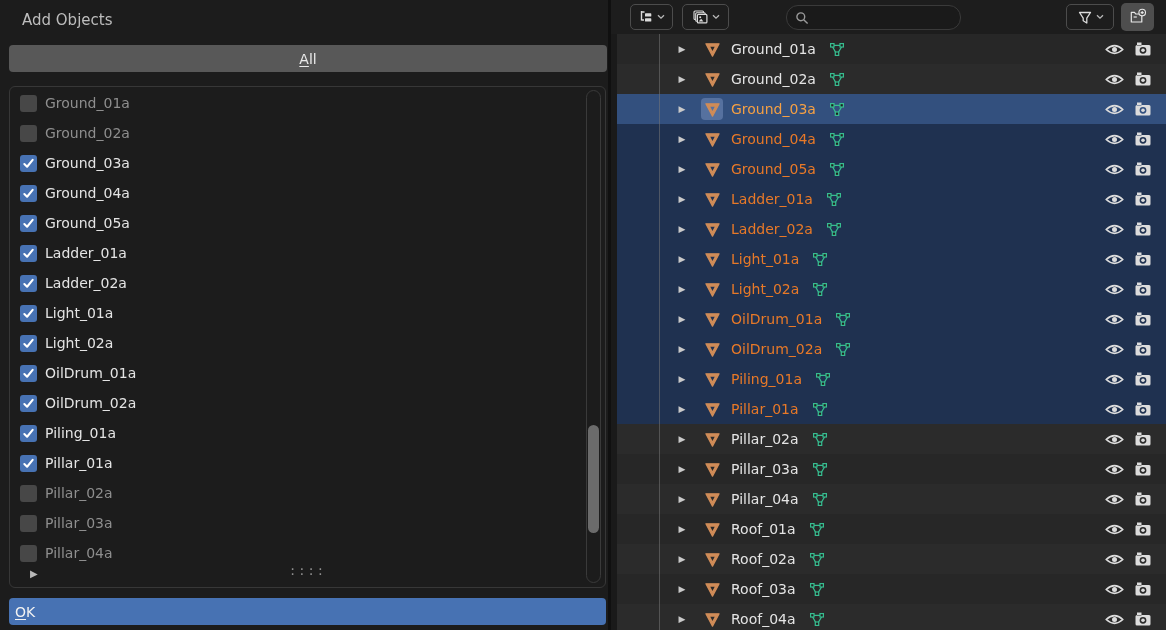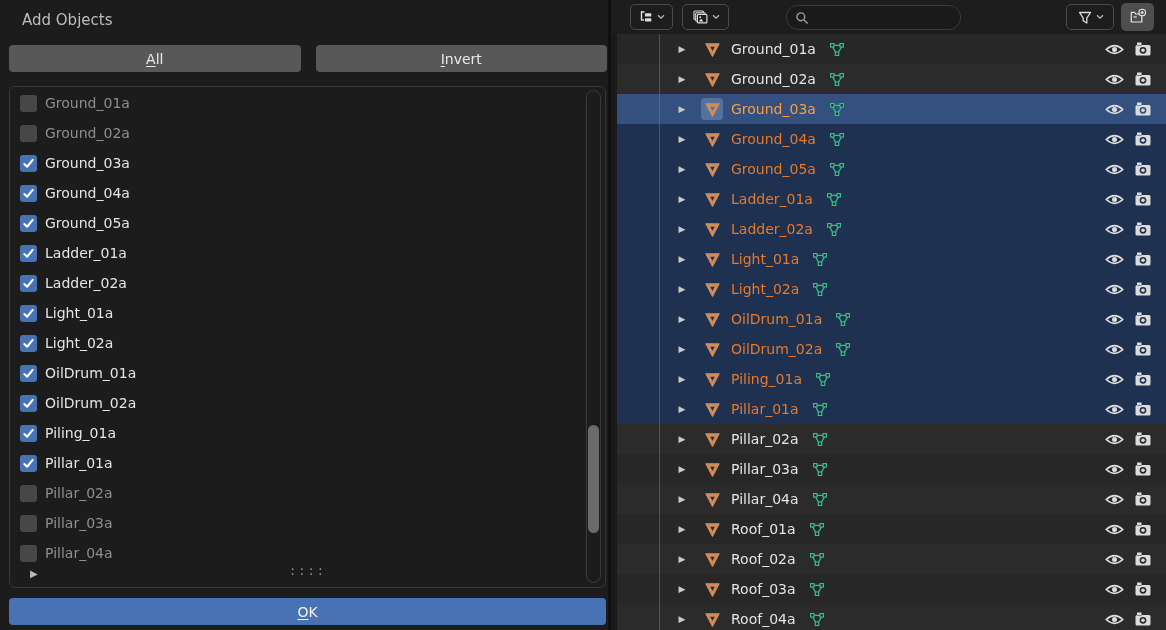--- a/index.html
+++ b/index.html
@@ -27,21 +27,21 @@
   .scroll-track{position:absolute;right:4px;top:3px;bottom:4px;width:15px;
     border:1px solid #3a3a3a;border-radius:8px;}
   .scroll-thumb{position:absolute;left:1px;top:334px;width:11px;height:108px;border-radius:6px;
     background:var(--scroll-thumb);}
   .list-footer{position:absolute;left:0;right:0;bottom:3px;height:20px;}
   .expand-tri{position:absolute;left:20px;top:3px;font-size:10px;color:#b8b8b8;line-height:14px;}
   .grip{position:absolute;left:0;right:0;top:0;text-align:center;color:#8f8f8f;font-size:12px;
     letter-spacing:2px;font-family:"DejaVu Sans Mono",monospace;}
   .ok-btn{position:absolute;left:9px;top:598px;width:597px;height:27px;background:var(--accent);
     border:none;border-radius:4px;color:var(--ok-text);font-size:14px;font-family:inherit;
-    display:flex;align-items:center;justify-content:center;cursor:default;}
+    display:flex;align-items:center;cursor:default;}
 
   
   .outliner{position:absolute;left:611px;top:0;width:555px;height:630px;background:var(--panel-bg);overflow:hidden;}
   .out-header{position:absolute;left:0;top:0;right:0;height:34px;background:var(--header-bg);}
   .hbtn{position:absolute;top:4px;height:26px;border:1px solid #4c4c4c;border-radius:5px;
     display:flex;align-items:center;justify-content:center;gap:3px;background:transparent;}
   .hbtn.editor{left:19px;width:43px;}
   .hbtn.display{left:71px;width:47px;}
   .hbtn.filter{left:455px;width:48px;}
   .newcol-btn{position:absolute;left:510px;top:3px;width:33px;height:28px;background:#4e4e4e;
@@ -72,23 +72,20 @@
 </style>
 </head>
 <body>
 
 <div class="dialog">
   <div class="dialog-title">Add Objects</div>
   <div class="btn-row">
     <button class="gbtn">
         <span><u>A</u>ll</span>
       </button>
-    <button class="gbtn">
-        <span><u>I</u>nvert</span>
-      </button>
   </div>
   <div class="list-box">
     <div class="check-list" id="checklist">
         <div class="check-item">
     <span class="checkbox">
       <svg width="13" height="13" viewBox="0 0 14 14">
         <path d="M2.5 7.5 l3 3 6-7.5" stroke="#fff" stroke-width="2.2" fill="none" stroke-linecap="round" stroke-linejoin="round"></path>
       </svg>
     </span>
     <span class="check-label">Ground_01a</span>

